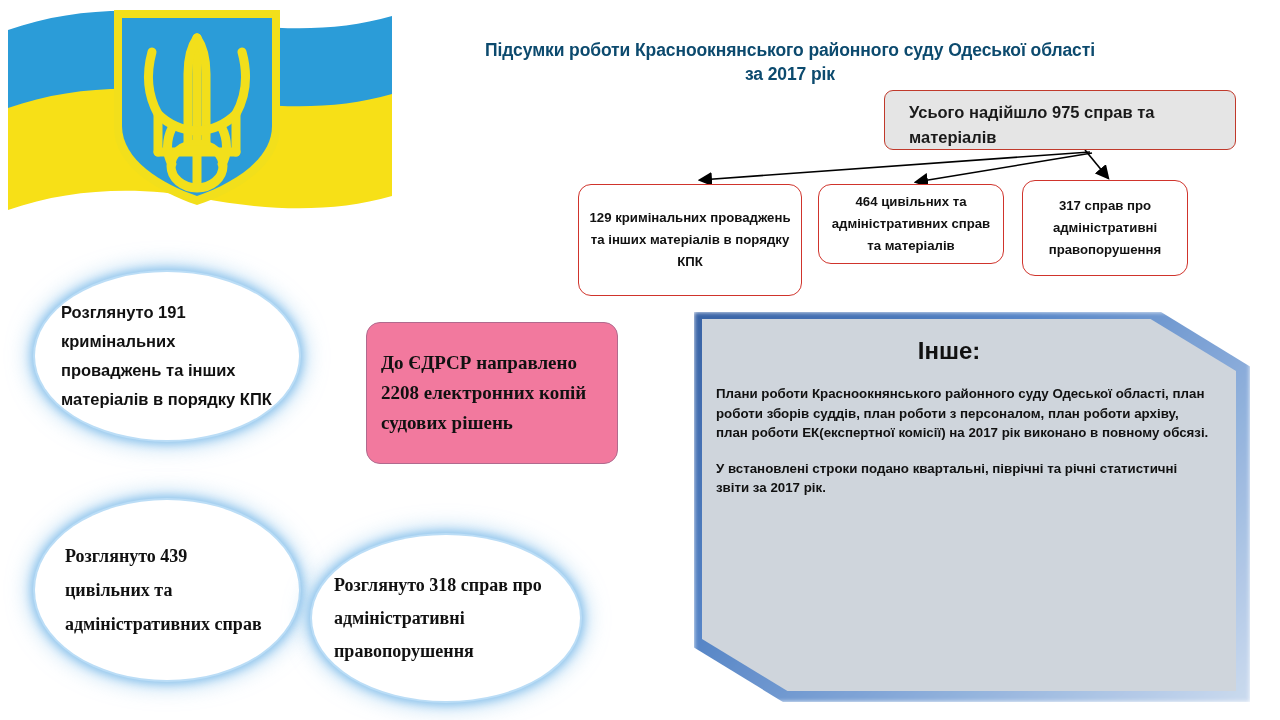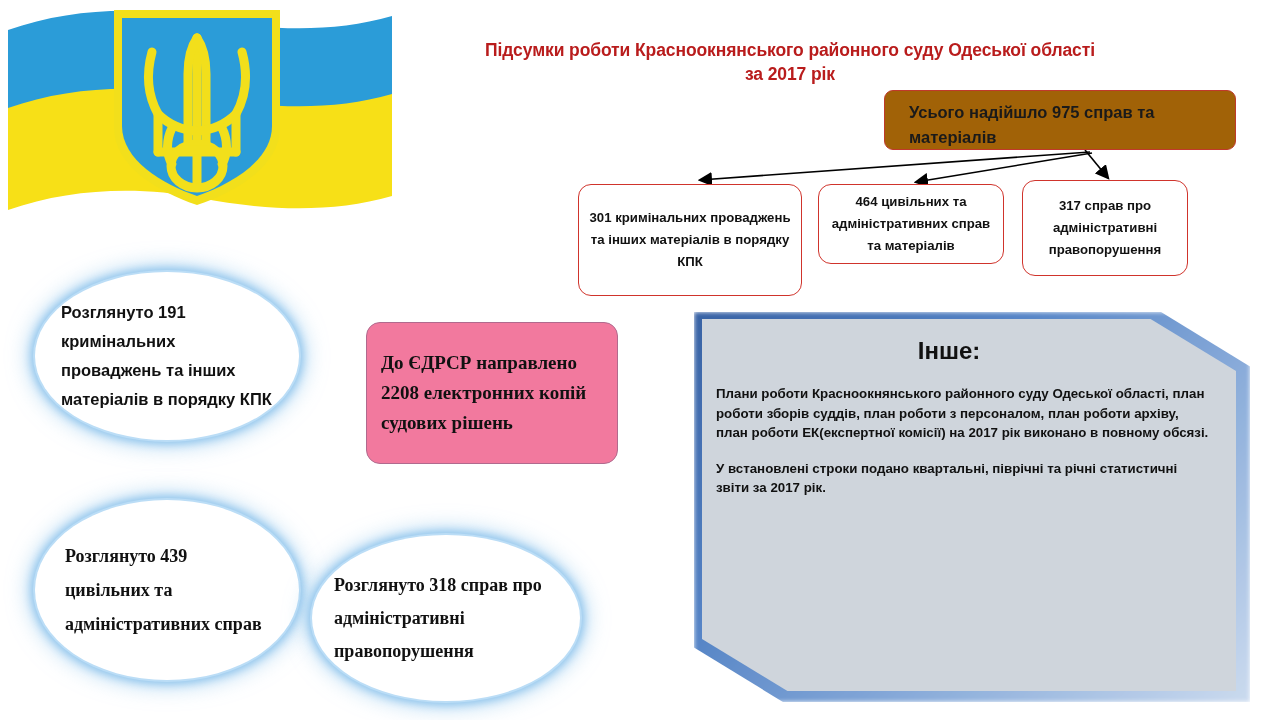--- a/index.html
+++ b/index.html
@@ -13,31 +13,31 @@
   #stage{position:absolute;left:0;top:0;width:1280px;height:720px;}
 
   
   .flag-wrap{position:absolute;left:0;top:0;width:400px;height:212px;}
   .flag-wrap svg{display:block;}
 
   
   .title{
     position:absolute;left:395px;top:38px;width:790px;
     text-align:center;
-    color:#b91c1c;
+    color:#0c4a6e;
     font-weight:bold;
     font-size:17.5px;
     line-height:24px;
     letter-spacing:-0.1px;
   }
 
   
   .orange-box{
     position:absolute;left:884px;top:90px;width:352px;height:60px;
-    background:#a16207;
+    background:#e5e5e5;
     border:1.6px solid #C0392B;
     border-radius:9px;
     box-sizing:border-box;
     padding:9px 12px 0 24px;
     color:#1a1a1a;
     font-weight:bold;
     font-size:16.5px;
     line-height:25px;
   }
 
@@ -191,21 +191,21 @@
         <path d="M0,0 L9,4.5 L0,9 Z" fill="#000000"></path>
       </marker>
     </defs>
     <path d="M1090,152 L700,180" stroke="#000" stroke-width="1.6" fill="none" marker-end="url(#ah)"></path>
     <path d="M1092,153 L916,182" stroke="#000" stroke-width="1.6" fill="none" marker-end="url(#ah)"></path>
     <path d="M1085,150 L1108,178" stroke="#000" stroke-width="1.6" fill="none" marker-end="url(#ah)"></path>
   </svg>
 
   <div class="orange-box">Усього надійшло 975 справ та матеріалів</div>
 
-  <div class="stat-box" id="box-krym">301 кримінальних проваджень та інших матеріалів в порядку КПК</div>
+  <div class="stat-box" id="box-krym">129 кримінальних проваджень та інших матеріалів в порядку КПК</div>
   <div class="stat-box" id="box-civil">464 цивільних та адміністративних справ та матеріалів</div>
   <div class="stat-box" id="box-admin">317 справ про адміністративні правопорушення</div>
 
   <div class="ellipse" id="ell-krym">Розглянуто 191 кримінальних проваджень та інших матеріалів в порядку КПК</div>
   <div class="ellipse" id="ell-civil">Розглянуто 439 цивільних та адміністративних справ</div>
   <div class="ellipse" id="ell-admin">Розглянуто 318 справ про адміністративні правопорушення</div>
 
   <div class="pink-box">До ЄДРСР направлено 2208 електронних копій судових рішень</div>
 
   <div class="panel-wrap">

